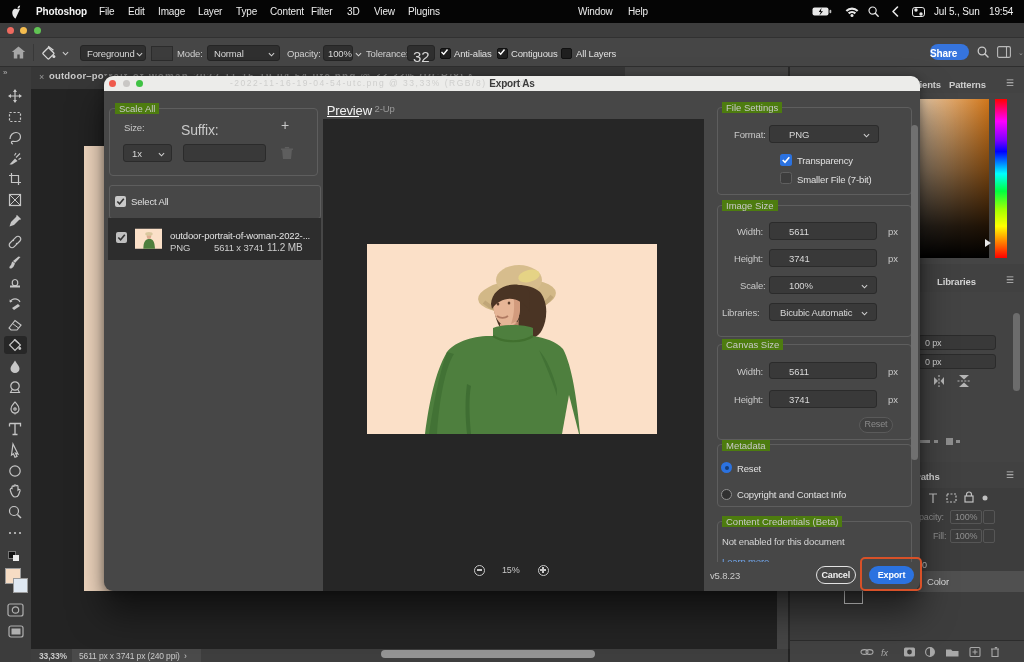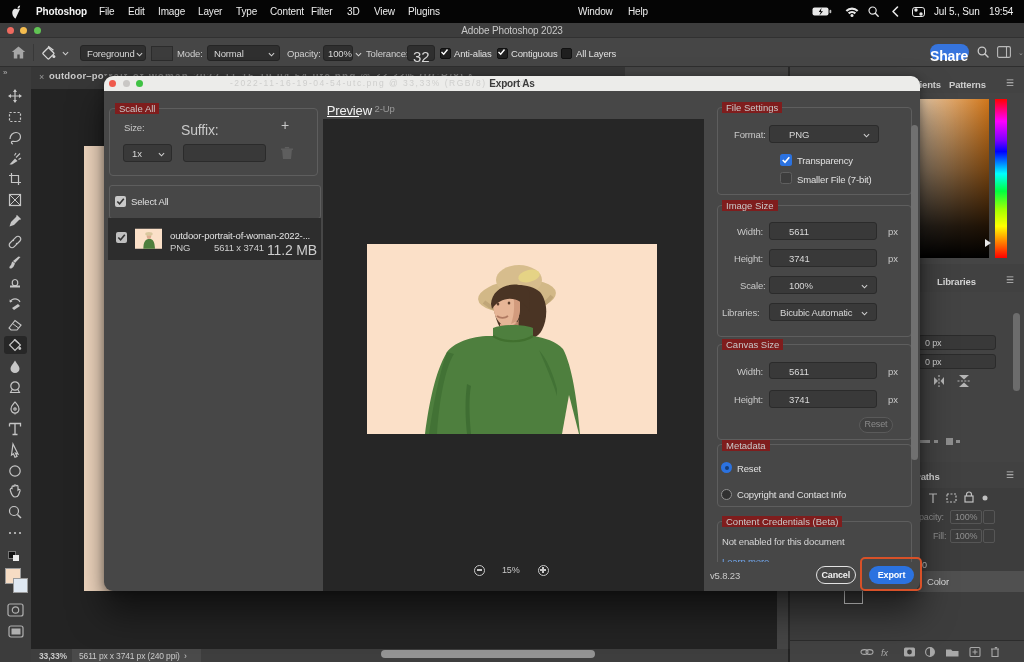--- a/index.html
+++ b/index.html
@@ -2,21 +2,21 @@
 <html><head><meta charset="utf-8">
 <style>
 html,body{margin:0;padding:0;background:#222}
 #stage{position:relative;width:1024px;height:662px;overflow:hidden;background:#232323;font-family:"Liberation Sans",sans-serif;-webkit-font-smoothing:antialiased}
 .a{position:absolute}
 .t{position:absolute;font-size:10px;color:#d8d8d8;white-space:nowrap;letter-spacing:-0.15px}
 .dd{position:absolute;background:#2f2f2f;border:1px solid #252525;border-radius:3px;box-sizing:border-box}
 .chev{position:absolute;width:7px;height:7px}
 .cb{position:absolute;width:9px;height:9px;background:#1f1f1f;border:1px solid #111;border-radius:2px}
 .grp{position:absolute;border:1px solid #5e5e5e;border-radius:4px}
-.glab{position:absolute;font-size:9.5px;color:#c9c9c9;background:#7f1d1d;padding:0 4px;white-space:nowrap}
+.glab{position:absolute;font-size:9.5px;color:#c9c9c9;background:#4d7c0f;padding:0 4px;white-space:nowrap}
 .fld{position:absolute;background:#393939;border:1px solid #2b2b2b;border-radius:3px;box-sizing:border-box;color:#e2e2e2;font-size:9.5px}
 svg{position:absolute;overflow:visible}
 </style></head>
 <body>
 <div id="stage">
 
 <div class="a" style="left:0;top:0;width:1024px;height:23px;background:#050505"></div>
 <svg width="12" height="14" viewBox="0 0 12 14" style="left:13px;top:5px">
       <path fill="#e8e8e8" d="M8.2 3.4c.6-.7 1-1.7.9-2.7-.9.1-1.9.6-2.5 1.3-.5.6-1 1.6-.9 2.6 1 .1 2-.5 2.5-1.2zM9.1 4.8c-1.4-.1-2.5.8-3.2.8-.7 0-1.7-.7-2.8-.7C1.7 4.9.4 5.7-.3 7c-1.4 2.5-.4 6.2 1 8.2.7 1 1.5 2.1 2.6 2z" transform="scale(.78)"></path>
     </svg>
@@ -58,21 +58,20 @@
  <circle cx="4" cy="3" r="1.7" fill="#e8e8e8"></circle>
       <circle cx="9" cy="7" r="1.7" fill="#e8e8e8"></circle>
 </svg>
 <div class="t" style="left:934px;top:6px;color:#f0f0f0">Jul 5., Sun</div>
 <div class="t" style="left:989px;top:6px;color:#f0f0f0">19:54</div>
 
 <div class="a" style="left:0;top:23px;width:1024px;height:15px;background:#3d3d3d;border-bottom:1px solid #313131;box-sizing:border-box"></div>
 <div class="a" style="left:6.5px;top:27px;width:7px;height:7px;border-radius:50%;background:#ee6a5f"></div>
 <div class="a" style="left:20px;top:27px;width:7px;height:7px;border-radius:50%;background:#f5bd4f"></div>
 <div class="a" style="left:33.5px;top:27px;width:7px;height:7px;border-radius:50%;background:#61c454"></div>
-<div class="t" style="left:0;top:25px;width:1024px;text-align:center;color:#c8c8c8;font-size:10px">Adobe Photoshop 2023</div>
 
 <div class="a" style="left:0;top:38px;width:1024px;height:29px;background:#464646;border-bottom:1px solid #2e2e2e;box-sizing:border-box"></div>
 <div id="toolbar">
 <svg width="15" height="13" viewBox="0 0 15 13" style="left:11px;top:46px">
         <path d="M7.5 0.5 0.8 6h2v6.5h3.5V8.5h2.4v4h3.5V6h2Z" fill="#a6a6a6"></path>
       </svg>
 <div class="a" style="left:33px;top:44px;width:1px;height:17px;background:#383838"></div>
 <svg width="16" height="15" viewBox="0 0 16 15" style="left:41px;top:45px">
  <rect x="3.2" y="4.2" width="8.4" height="8.4" rx="1" transform="rotate(45 7.4 8.4)" fill="none" stroke="#d8d8d8" stroke-width="1.3"></rect>
  <path d="M7.2 1.2 12.4 5.2" stroke="#d8d8d8" stroke-width="1.3" fill="none"></path>
@@ -109,21 +108,21 @@
       </svg>
 <div class="t" style="left:454px;top:47.5px;font-size:9.5px;color:#e0e0e0">Anti-alias</div>
 <div class="cb" style="left:497px;top:48px"></div>
 <svg width="9" height="8" viewBox="0 0 9 8" style="left:497px;top:48px">
         <path d="M1.5 4 3.7 6.2 7.5 1.5" fill="none" stroke="#fff" stroke-width="1.4"></path>
       </svg>
 <div class="t" style="left:511px;top:47.5px;font-size:9.5px;color:#e0e0e0">Contiguous</div>
 <div class="cb" style="left:561px;top:48px"></div>
 <div class="t" style="left:576px;top:47.5px;font-size:9.5px;color:#e0e0e0">All Layers</div>
 <div class="a" style="left:930px;top:44px;width:39px;height:16px;border-radius:8px;background:#3674dd"></div>
-<div class="t" style="left:930px;top:47.5px;width:25px;text-align:right;font-size:14px;font-weight:bold;color:#fff">Share</div>
+<div class="t" style="left:930px;top:47.5px;width:25px;text-align:right;font-size:10px;font-weight:bold;color:#fff">Share</div>
 <svg width="12" height="12" viewBox="0 0 12 12" style="left:977px;top:46px">
         <circle cx="5" cy="5" r="3.8" fill="none" stroke="#c9c9c9" stroke-width="1.3"></circle>
         <line x1="8" y1="8" x2="11" y2="11" stroke="#c9c9c9" stroke-width="1.4" stroke-linecap="round"></line>
       </svg>
 <svg width="14" height="12" viewBox="0 0 14 12" style="left:997px;top:46px">
         <rect x="0.6" y="0.6" width="12.8" height="10.8" rx="1.5" fill="none" stroke="#b9b9b9" stroke-width="1.1"></rect>
         <line x1="9.5" y1="0.6" x2="9.5" y2="11.4" stroke="#b9b9b9" stroke-width="1.1"></line>
       </svg>
 <div class="t" style="left:1018px;top:49px;font-size:7px;color:#9a9a9a">⌄</div>
 </div>
@@ -370,21 +369,21 @@
       </svg>
 <svg width="27" height="21.5" viewBox="0 0 29 21.5" style="left:134.5px;top:227.8px">
  <rect width="29" height="21.5" fill="#fbe0c8"></rect>
  <path d="M9,21.5 C9,15 10.5,12 14,11 L17,11 C20,12 21,15 21.5,21.5Z" fill="#4e7f3e"></path>
  <ellipse cx="15" cy="8.2" rx="2.4" ry="2.8" fill="#dcab91"></ellipse>
  <ellipse cx="15" cy="5.6" rx="4" ry="2" fill="#d9c79e"></ellipse>
 </svg>
 <div class="t" style="left:170px;top:229.5px;font-size:9.5px;color:#e3e3e3">outdoor-portrait-of-woman-2022-...</div>
 <div class="t" style="left:170px;top:242px;font-size:9.5px;color:#cdcdcd">PNG</div>
 <div class="t" style="left:214px;top:242px;font-size:9.5px;color:#cdcdcd">5611 x 3741</div>
-<div class="t" style="left:267px;top:242px;font-size:14px;color:#cdcdcd">11.2 MB</div>
+<div class="t" style="left:267px;top:242px;font-size:10px;color:#cdcdcd">11.2 MB</div>
 
 <div class="a" style="left:322.6px;top:118.7px;width:381.4px;height:472.3px;background:#262626"></div>
 <div class="t" style="left:326.7px;top:103px;font-size:13px;color:#f2f2f2">Preview</div>
 <div class="a" style="left:326.7px;top:115.5px;width:32px;height:1.8px;background:#fff"></div>
 <div class="t" style="left:374.6px;top:103px;font-size:9.5px;color:#9a9a9a">2-Up</div>
 <svg width="290" height="190" viewBox="0 0 290 190" style="left:367px;top:243.5px">
  <rect width="290" height="190" fill="#fbe0c8"></rect>
  <ellipse cx="150" cy="52" rx="39" ry="16" fill="#d2b887" transform="rotate(-5 150 52)"></ellipse>
  <path d="M117,58 C138,76 170,72 185,52" stroke="#c0a678" stroke-width="4" fill="none"></path>
  <ellipse cx="152" cy="36" rx="23" ry="15" fill="#d7bd8d"></ellipse>

